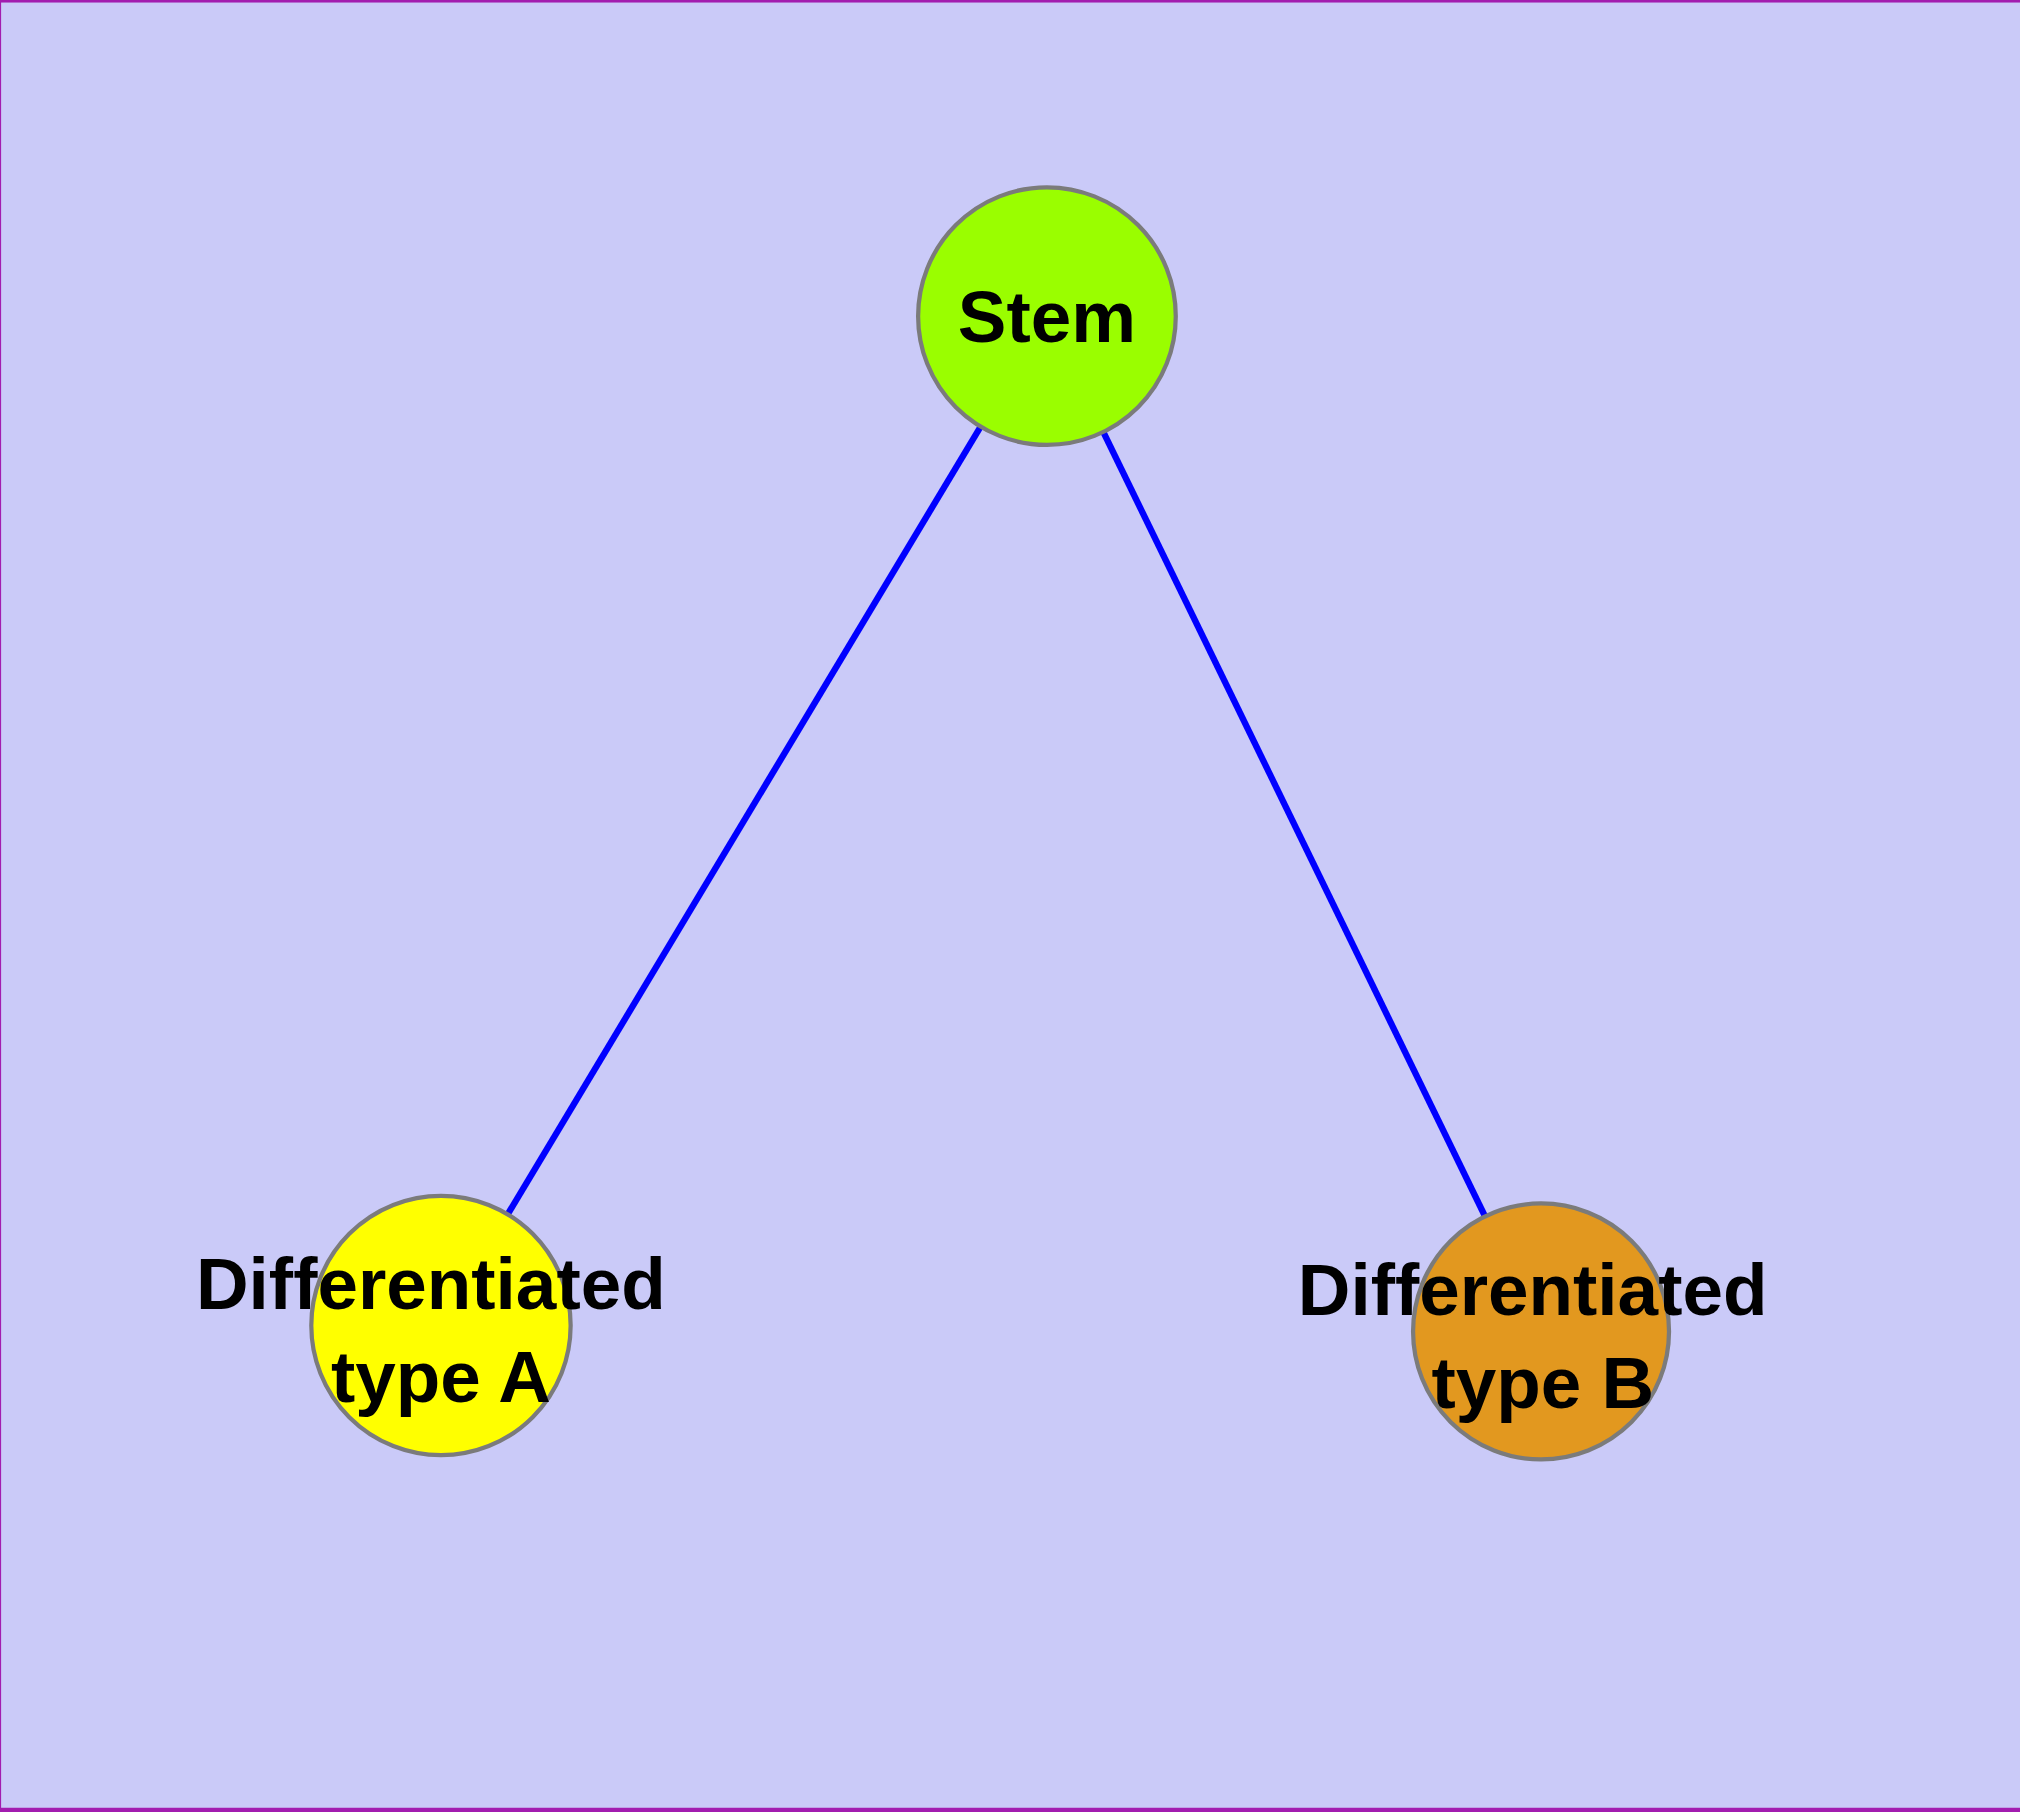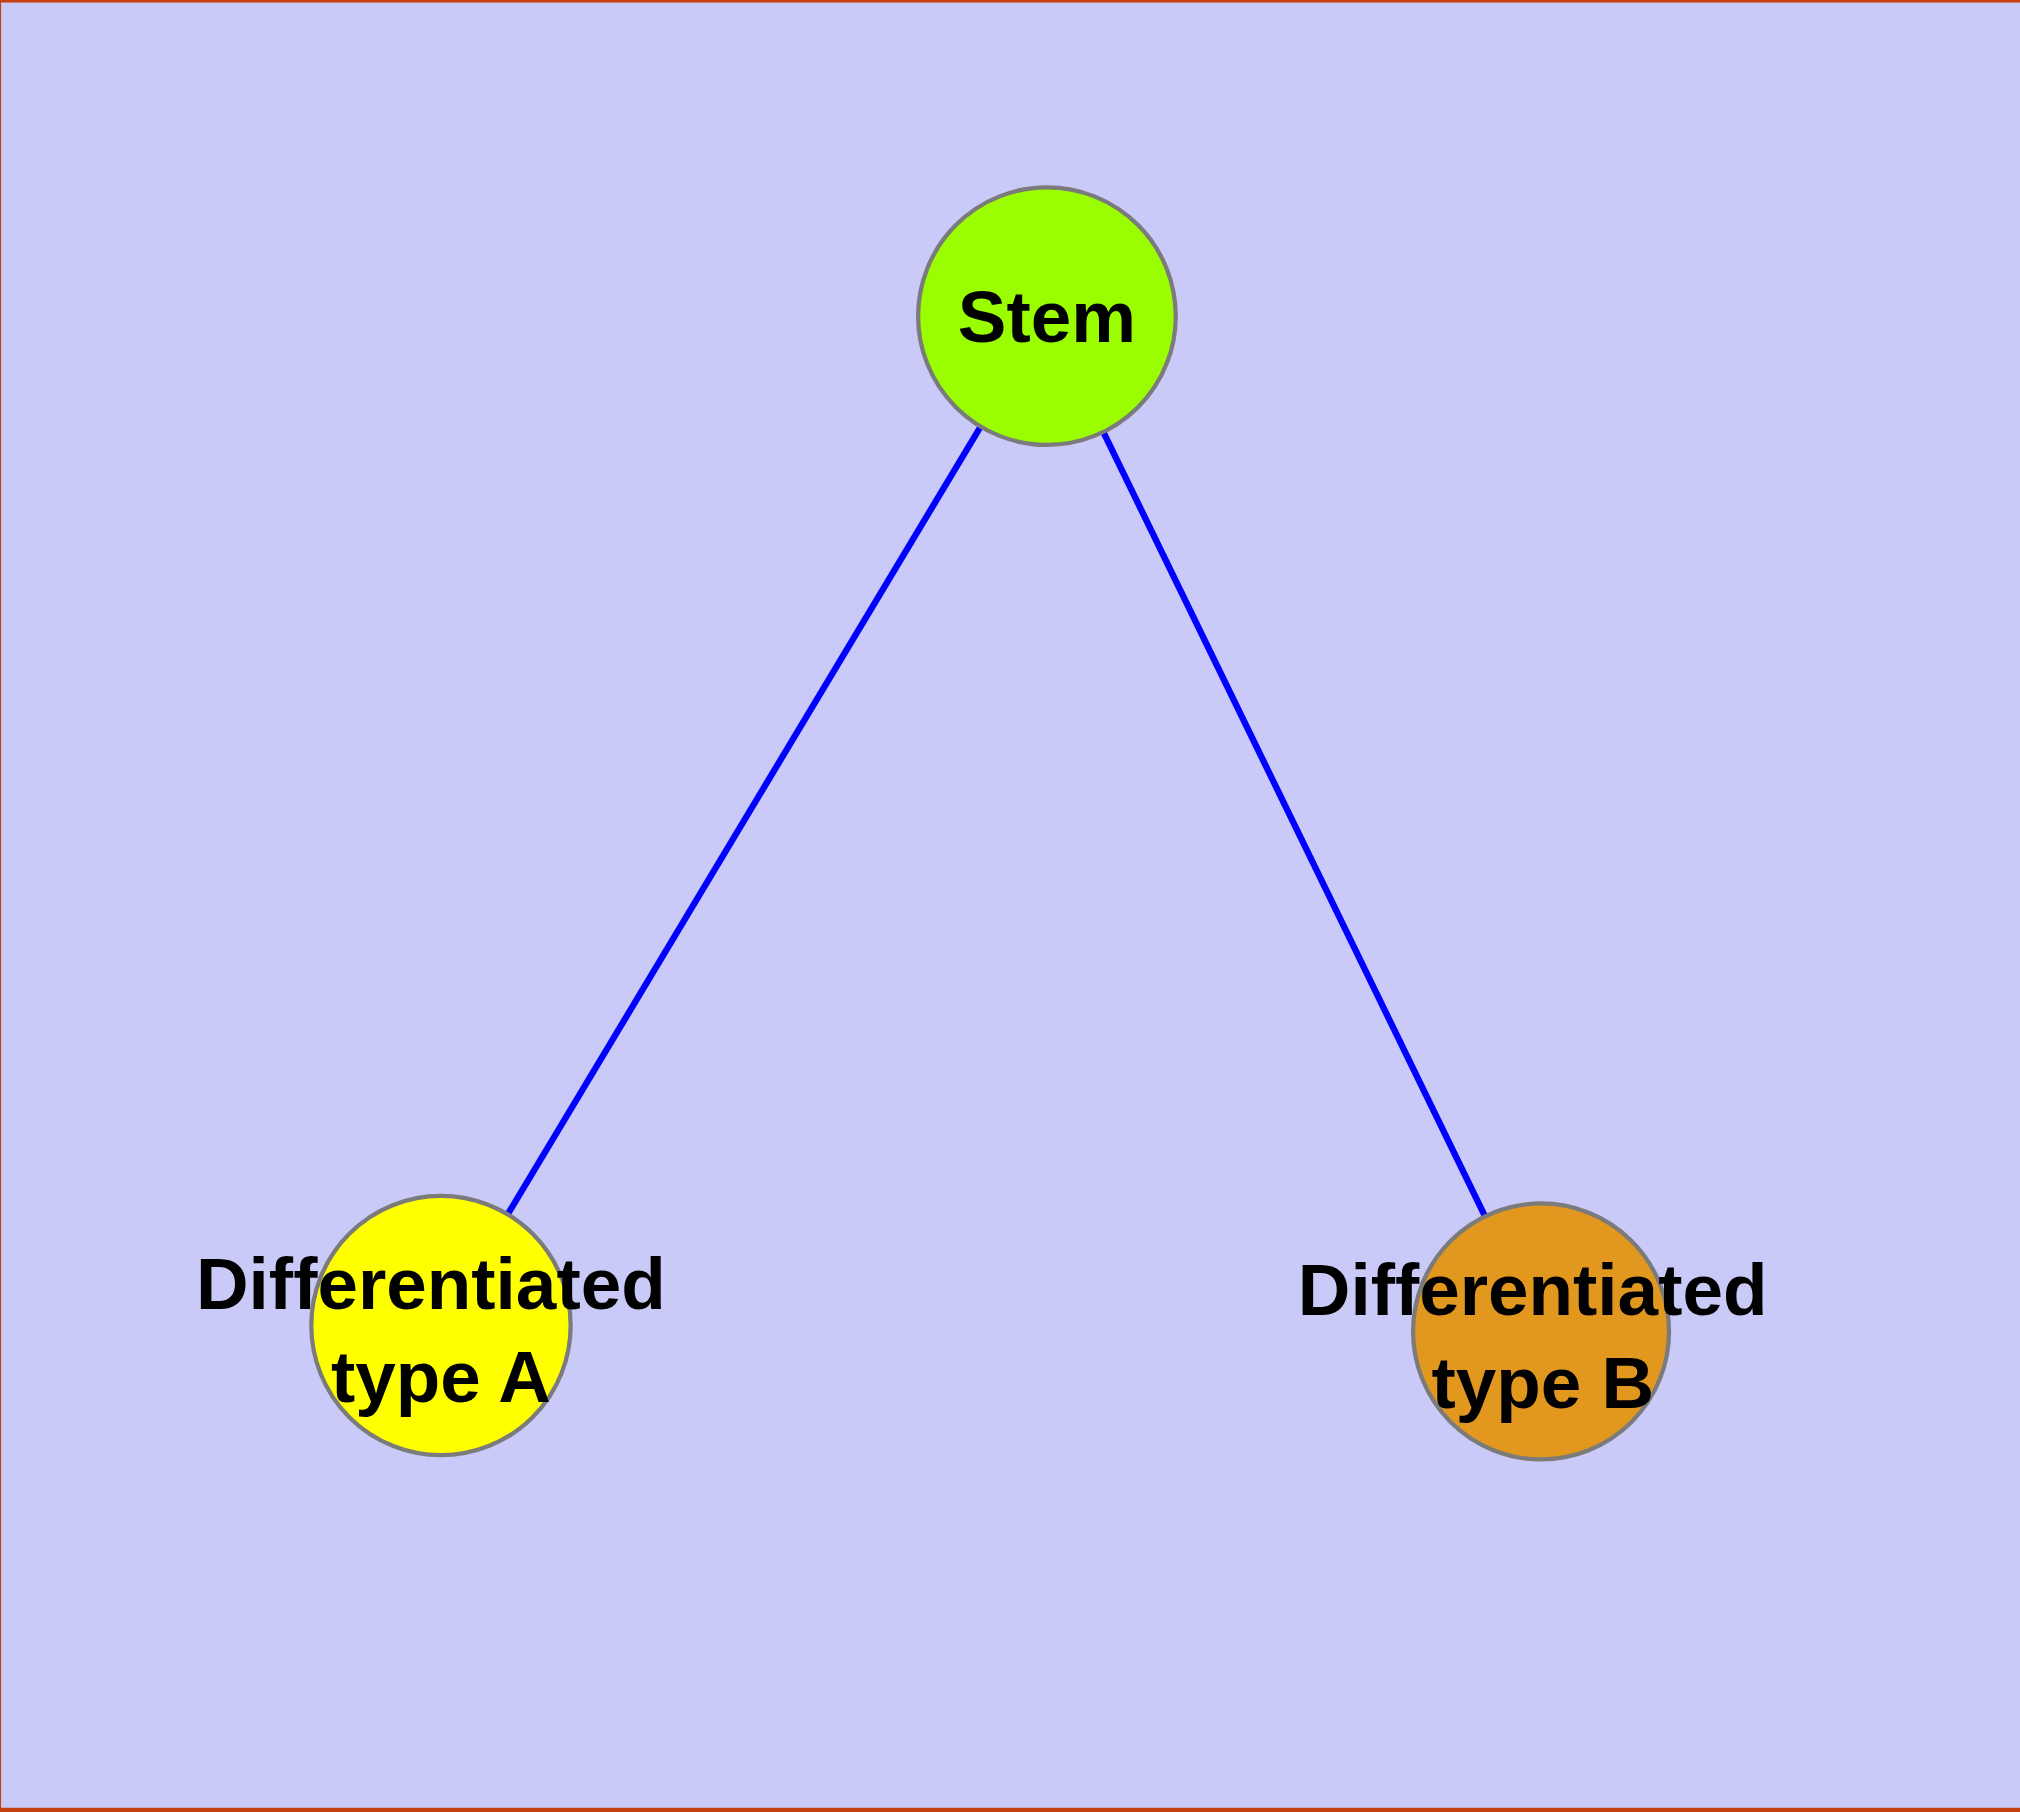--- a/index.html
+++ b/index.html
@@ -4,21 +4,21 @@
 <style>
   html, body {
     margin: 0;
     padding: 0;
     background: #ffffff;
   }
   .stage {
     position: relative;
     width: 2021px;
     height: 1812px;
-    background: #c2410c;
+    background: #a21caf;
     overflow: hidden;
     font-family: "Liberation Sans", sans-serif;
   }
   .graph-svg {
     position: absolute;
     left: 0;
     top: 0;
     width: 2021px;
     height: 1812px;
     display: block;

